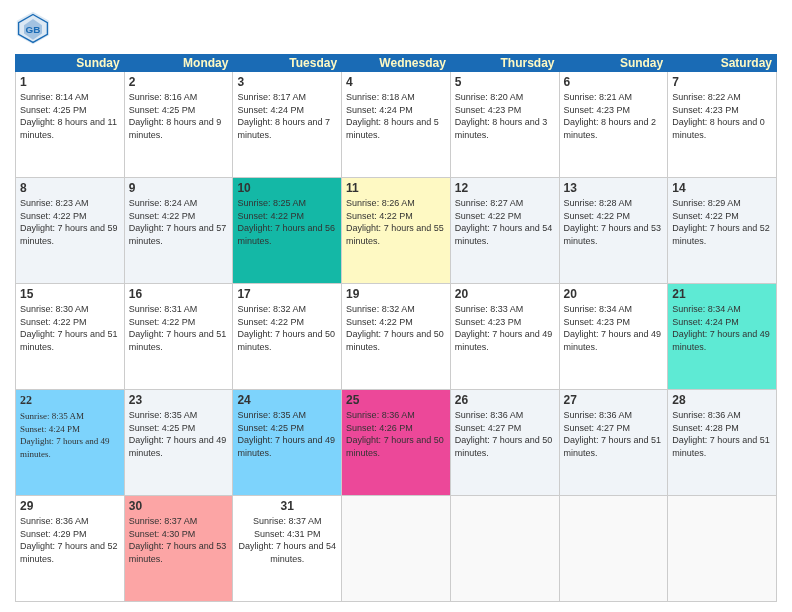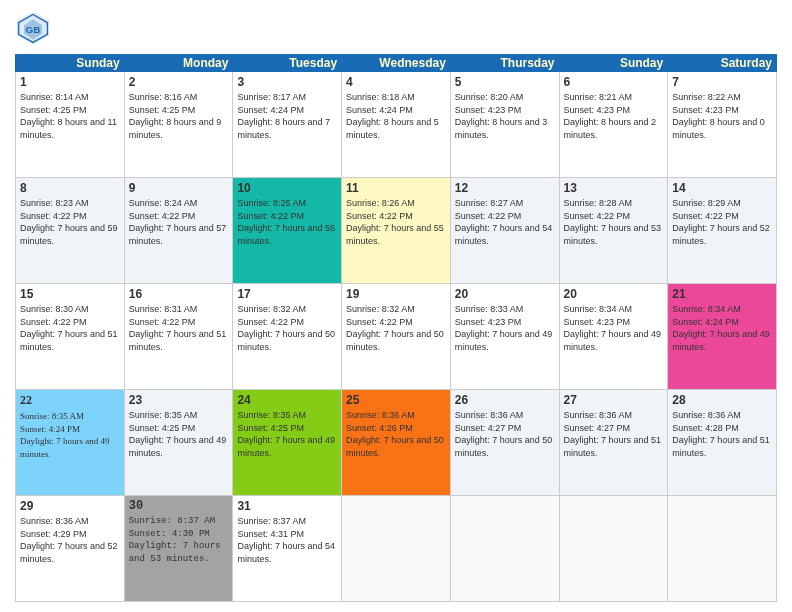--- a/index.html
+++ b/index.html
@@ -213,39 +213,39 @@
             <div class="day-info">Sunrise: 8:32 AM<br>Sunset: 4:22 PM<br>Daylight: 7 hours and 50 minutes.</div>
           </td>
           <td style="background: rgb(255, 255, 255);">
             <span class="day-num">20</span>
             <div class="day-info">Sunrise: 8:33 AM<br>Sunset: 4:23 PM<br>Daylight: 7 hours and 49 minutes.</div>
           </td>
           <td style="background: rgb(255, 255, 255);">
             <span class="day-num">20</span>
             <div class="day-info">Sunrise: 8:34 AM<br>Sunset: 4:23 PM<br>Daylight: 7 hours and 49 minutes.</div>
           </td>
-          <td style="background: #ec4899;">
+          <td style="background: #5eead4;">
             <span class="day-num">21</span>
             <div class="day-info">Sunrise: 8:34 AM<br>Sunset: 4:24 PM<br>Daylight: 7 hours and 49 minutes.</div>
           </td>
         </tr>
         <tr>
           <td style="background: #7dd3fc; font-family: Liberation Serif, serif;">
             <span class="day-num">22</span>
             <div class="day-info">Sunrise: 8:35 AM<br>Sunset: 4:24 PM<br>Daylight: 7 hours and 49 minutes.</div>
           </td>
           <td style="background: rgb(240, 244, 248);">
             <span class="day-num">23</span>
             <div class="day-info">Sunrise: 8:35 AM<br>Sunset: 4:25 PM<br>Daylight: 7 hours and 49 minutes.</div>
           </td>
-          <td style="background: #84cc16;">
+          <td style="background: #7dd3fc;">
             <span class="day-num">24</span>
             <div class="day-info">Sunrise: 8:35 AM<br>Sunset: 4:25 PM<br>Daylight: 7 hours and 49 minutes.</div>
           </td>
-          <td style="background: #f97316;">
+          <td style="background: #ec4899;">
             <span class="day-num">25</span>
             <div class="day-info">Sunrise: 8:36 AM<br>Sunset: 4:26 PM<br>Daylight: 7 hours and 50 minutes.</div>
           </td>
           <td style="background: rgb(240, 244, 248);">
             <span class="day-num">26</span>
             <div class="day-info">Sunrise: 8:36 AM<br>Sunset: 4:27 PM<br>Daylight: 7 hours and 50 minutes.</div>
           </td>
           <td style="background: rgb(240, 244, 248);">
             <span class="day-num">27</span>
             <div class="day-info">Sunrise: 8:36 AM<br>Sunset: 4:27 PM<br>Daylight: 7 hours and 51 minutes.</div>
@@ -253,25 +253,25 @@
           <td style="background: rgb(240, 244, 248);">
             <span class="day-num">28</span>
             <div class="day-info">Sunrise: 8:36 AM<br>Sunset: 4:28 PM<br>Daylight: 7 hours and 51 minutes.</div>
           </td>
         </tr>
         <tr>
           <td style="background: rgb(255, 255, 255);">
             <span class="day-num">29</span>
             <div class="day-info">Sunrise: 8:36 AM<br>Sunset: 4:29 PM<br>Daylight: 7 hours and 52 minutes.</div>
           </td>
-          <td style="background: #a3a3a3; font-family: Liberation Mono, monospace;">
+          <td style="background: #fca5a5;">
             <span class="day-num">30</span>
             <div class="day-info">Sunrise: 8:37 AM<br>Sunset: 4:30 PM<br>Daylight: 7 hours and 53 minutes.</div>
           </td>
-          <td style="background: rgb(255, 255, 255);">
+          <td style="background: rgb(255, 255, 255); text-align: center;">
             <span class="day-num">31</span>
             <div class="day-info">Sunrise: 8:37 AM<br>Sunset: 4:31 PM<br>Daylight: 7 hours and 54 minutes.</div>
           </td>
           <td class="empty"></td>
           <td class="empty"></td>
           <td class="empty"></td>
           <td class="empty"></td>
         </tr>
       </tbody>
   </table>

